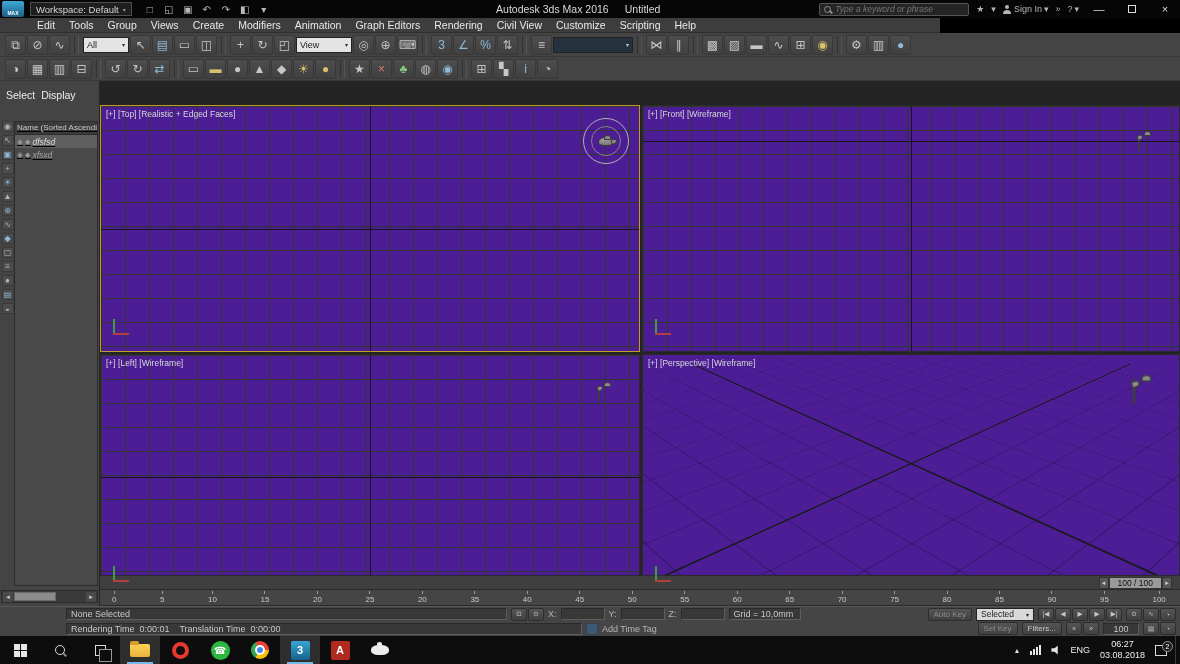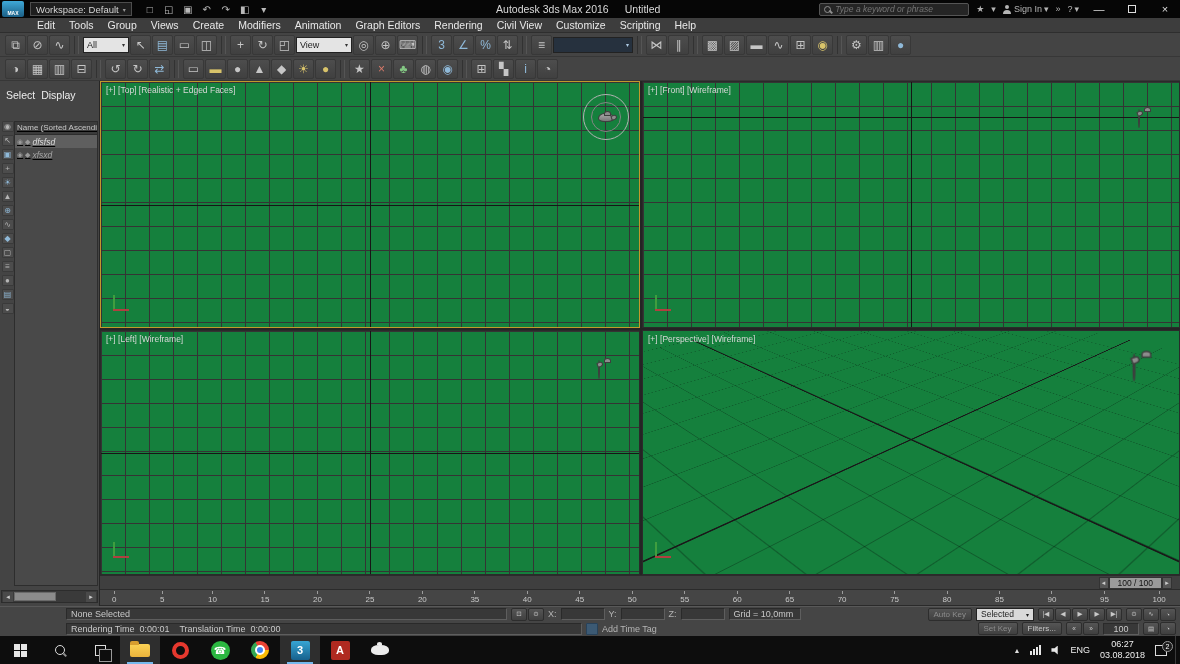--- a/index.html
+++ b/index.html
@@ -30,21 +30,21 @@
   .mag::after{content:"";position:absolute;width:4px;height:1.5px;background:#8f8f8f;
     transform:rotate(45deg);right:-3px;bottom:-1px;}
   .t-ic{color:#b5b5b5;font-size:9px;display:flex;align-items:center;gap:2px;}
   .person{width:9px;height:9px;position:relative;}
   .person::before{content:"";position:absolute;left:2.5px;top:0;width:4px;height:4px;border-radius:50%;background:#b5b5b5;}
   .person::after{content:"";position:absolute;left:0.5px;bottom:0;width:8px;height:4px;border-radius:4px 4px 0 0;background:#b5b5b5;}
   .winbtn{width:26px;height:18px;display:flex;align-items:center;justify-content:center;color:#ddd;font-size:11px;}
   .maxsq{width:8px;height:8px;border:1px solid #ddd;}
 
   
-  .menubar{position:absolute;left:0;top:18px;width:1180px;height:15px;background:#3d3d3d;
+  .menubar{position:absolute;left:0;top:18px;width:940px;height:15px;background:#3d3d3d;
     border-bottom:1px solid #2e2e2e;display:flex;align-items:center;padding-left:30px;}
   .menu-item{padding:0 7px;font-size:10.5px;color:#e8e8e8;height:15px;display:flex;align-items:center;}
 
   
   .toolbar{position:absolute;left:0;width:1180px;height:24px;background:#444;
     border-bottom:1px solid #373737;display:flex;align-items:center;gap:1px;padding:0 5px;}
   #toolbar1{top:33px;} #toolbar2{top:57px;}
   .tb-item{display:flex;align-items:center;justify-content:center;}
   .tb-item.icon{width:21px;height:20px;border-radius:2px;color:#c6c6c6;font-size:12px;
     background:linear-gradient(#4d4d4d,#404040);border:1px solid #383838;}
@@ -75,21 +75,21 @@
   .exp-row .ri{font-style:normal;font-size:7px;color:#9a9a9a;}
   .exp-row.selected{background:#5f5f5f;color:#ddd;}
   .exp-hscroll{position:absolute;left:1px;bottom:3px;width:97px;height:13px;background:#3a3a3a;
     border:1px solid #2c2c2c;display:flex;align-items:center;gap:1px;padding:0 1px;}
   .exp-hscroll .sb-btn{width:10px;height:10px;display:flex;align-items:center;justify-content:center;
     font-size:7px;color:#ccc;background:#4a4a4a;}
   .exp-hscroll .thumb{width:42px;height:9px;background:#8c8c8c;border:1px solid #6a6a6a;}
 
   
   .viewports{position:absolute;left:100px;top:81px;width:1080px;height:494px;background:#242424;}
-  .vp{position:absolute;background:#15803d;overflow:hidden;}
+  .vp{position:absolute;background:#4c1d95;overflow:hidden;margin-top:24px;}
   #vp-tl{left:0;top:0;width:540px;height:247px;border:1px solid #c0992c;}
   #vp-tr{left:542px;top:0;width:538px;height:247px;border:1px solid #2a2a2a;}
   #vp-bl{left:0;top:249px;width:540px;height:245px;border:1px solid #2a2a2a;}
   #vp-br{left:542px;top:249px;width:538px;height:245px;border:1px solid #2a2a2a;}
   .ortho-grid{position:absolute;inset:0;
     background-image:
       repeating-linear-gradient(to right,#343434 0 1px,transparent 1px 24px),
       repeating-linear-gradient(to bottom,#343434 0 1px,transparent 1px 24px),
       repeating-linear-gradient(to right,#2c2c2c 0 1px,transparent 1px 120px),
       repeating-linear-gradient(to bottom,#2c2c2c 0 1px,transparent 1px 120px);}

